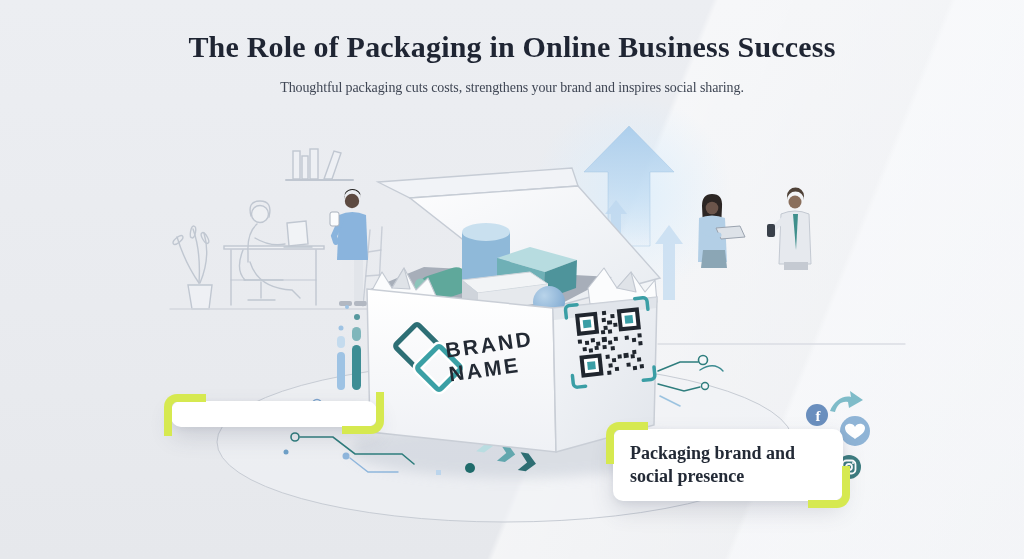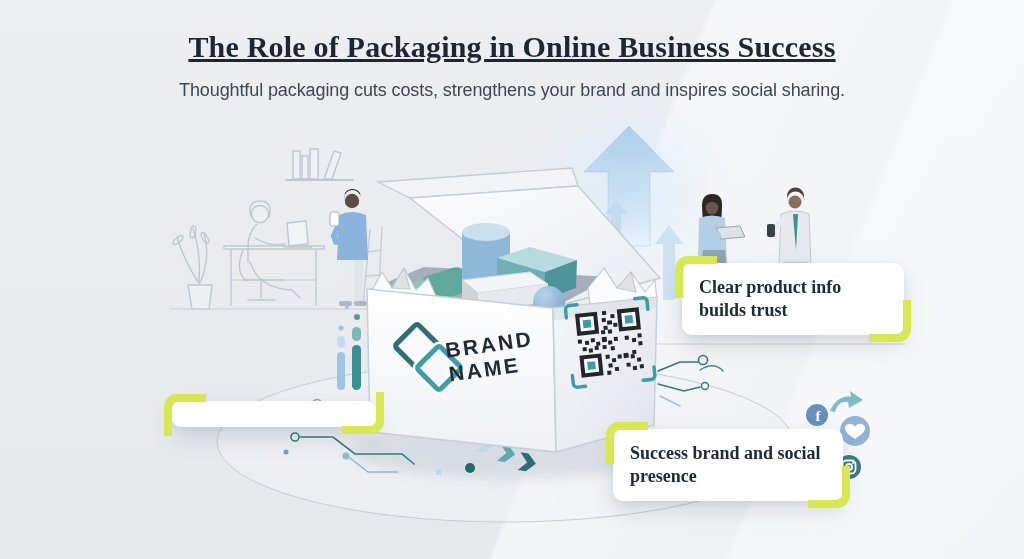--- a/index.html
+++ b/index.html
@@ -6,22 +6,22 @@
   body{width:1024px;height:559px;overflow:hidden;font-family:"Liberation Sans",sans-serif;}
   .stage{position:relative;width:1024px;height:559px;overflow:hidden;
          background:linear-gradient(180deg,#eceef2 0%,#e9ebef 55%,#e6e8ec 100%);}
   .sheen{position:absolute;pointer-events:none;}
   .sheen-tr{left:0;top:0;right:0;bottom:0;
     background:linear-gradient(112deg,rgba(255,255,255,0) 57%,rgba(255,255,255,.55) 57.5%,rgba(250,251,253,.2) 100%);}
   .sheen-bl{left:0;top:0;right:0;bottom:0;
     background:linear-gradient(112deg,rgba(255,255,255,0) 0%,rgba(255,255,255,0) 76%,rgba(252,253,255,.5) 76.5%);}
   .hdr{position:absolute;left:0;right:0;text-align:center;}
   .title{top:30px;font-family:"Liberation Serif",serif;font-weight:700;font-size:30px;
-         color:#1f2533;letter-spacing:.2px;text-decoration:underline;}
-  .subtitle{top:80px;font-size:18px;color:#3f4654;letter-spacing:-.1px;}
+         color:#1f2533;letter-spacing:.2px;}
+  .subtitle{top:80px;font-size:14px;color:#3f4654;letter-spacing:-.1px;font-family:Liberation Serif, serif;}
   .scene{position:absolute;left:0;top:0;}
   .card{position:absolute;background:#ffffff;border-radius:10px;
         box-shadow:0 10px 22px rgba(70,80,100,.17),0 2px 6px rgba(70,80,100,.08);
         padding:13px 17px;font-family:"Liberation Serif",serif;font-weight:700;
         font-size:18px;line-height:1.28;color:#232a36;}
   .card .corner{position:absolute;width:34px;height:34px;}
   .corner-tl{left:-7px;top:-7px;border-left:8px solid #d6e950;border-top:8px solid #d6e950;
              border-top-left-radius:13px;}
   .corner-br{right:-7px;bottom:-7px;border-right:8px solid #d6e950;border-bottom:8px solid #d6e950;
              border-bottom-right-radius:13px;}
@@ -315,27 +315,22 @@
       <circle cx="849" cy="467" r="12" fill="#3c7c80"></circle>
       <rect x="842.5" y="460.5" width="13" height="13" rx="4" fill="none" stroke="#ffffff" stroke-width="1.8"></rect>
       <circle cx="849" cy="467" r="3" fill="none" stroke="#ffffff" stroke-width="1.8"></circle>
       <circle cx="853" cy="463" r="1" fill="#ffffff"></circle>
     </g>
   </svg>
 
   <div class="hdr title" style="position:absolute;">The Role of Packaging in Online Business Success</div>
   <div class="hdr subtitle" style="position:absolute;">Thoughtful packaging cuts costs, strengthens your brand and inspires social sharing.</div>
 
-  <div class="card card1">
-    <span class="corner corner-tl"></span>
-    <span class="corner corner-br"></span>
-    <span>Clear product info builds trust</span>
-  </div>
   <div class="card card2">
     <span class="corner corner-tl"></span>
     <span class="corner corner-br"></span>
   </div>
   <div class="card card3">
     <span class="corner corner-tl"></span>
     <span class="corner corner-br"></span>
-    <span>Success brand and social presence</span>
+    <span>Packaging brand and social presence</span>
   </div>
 </div>
 
 </body></html>

